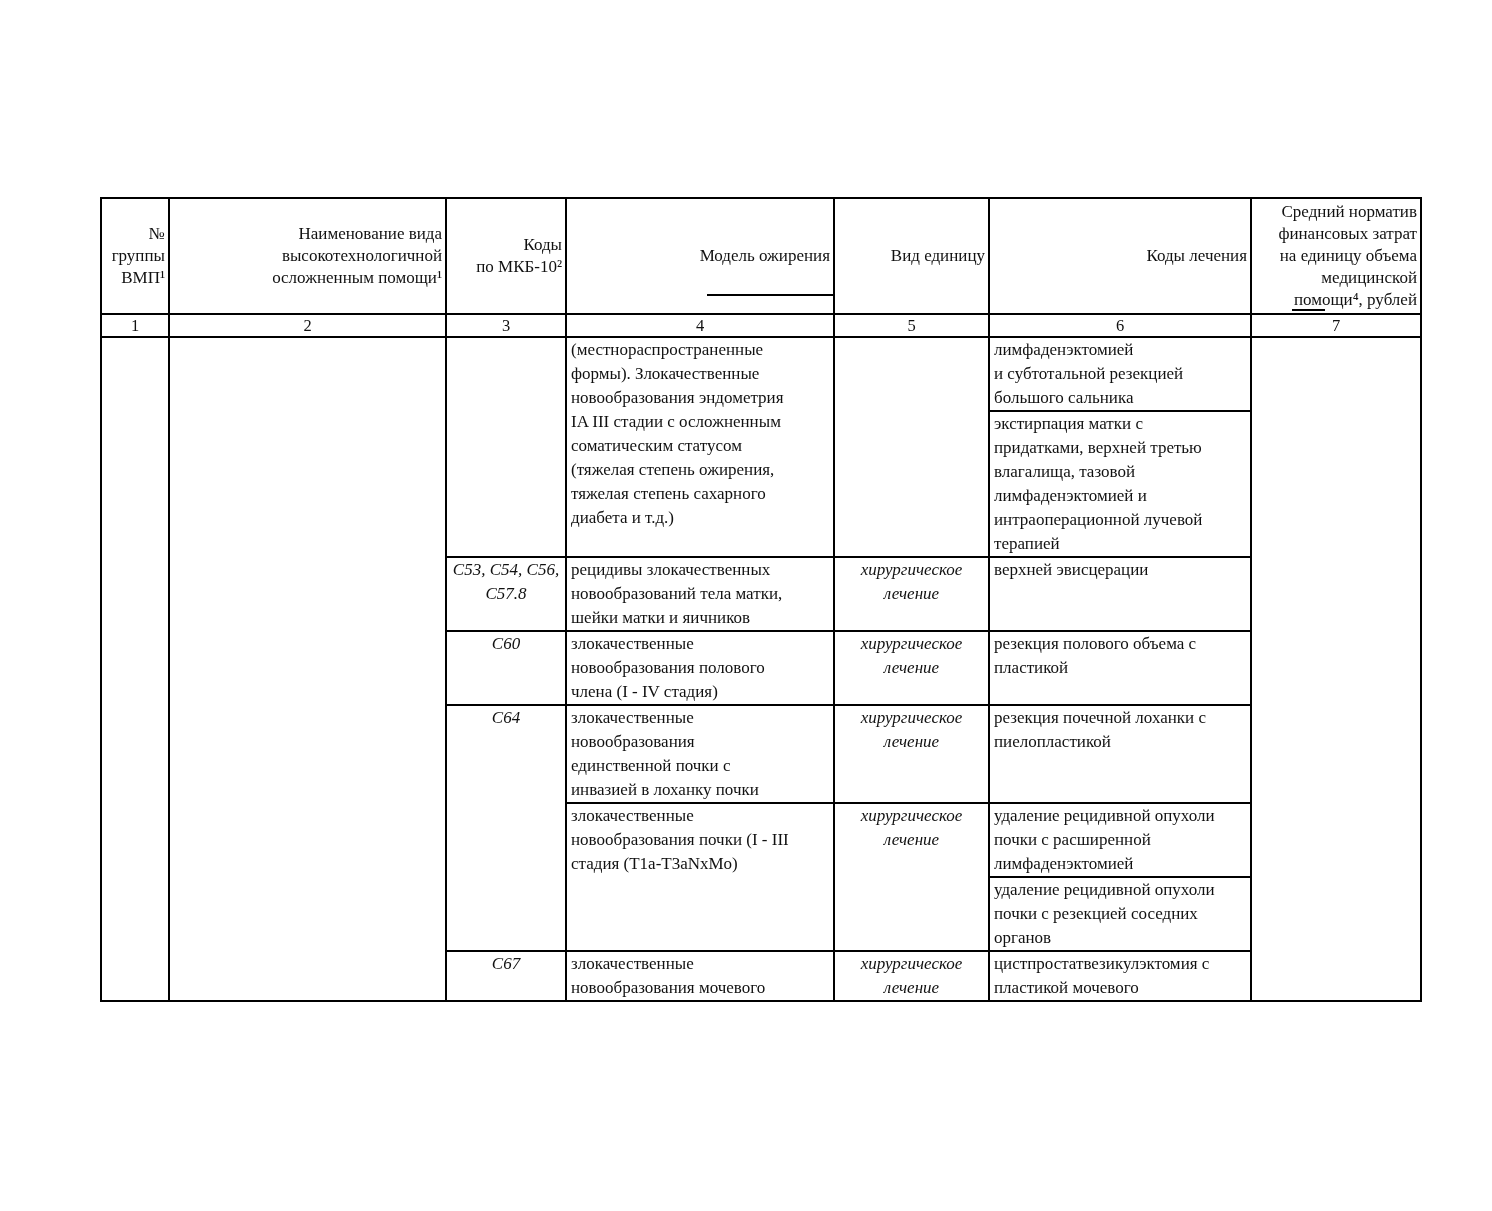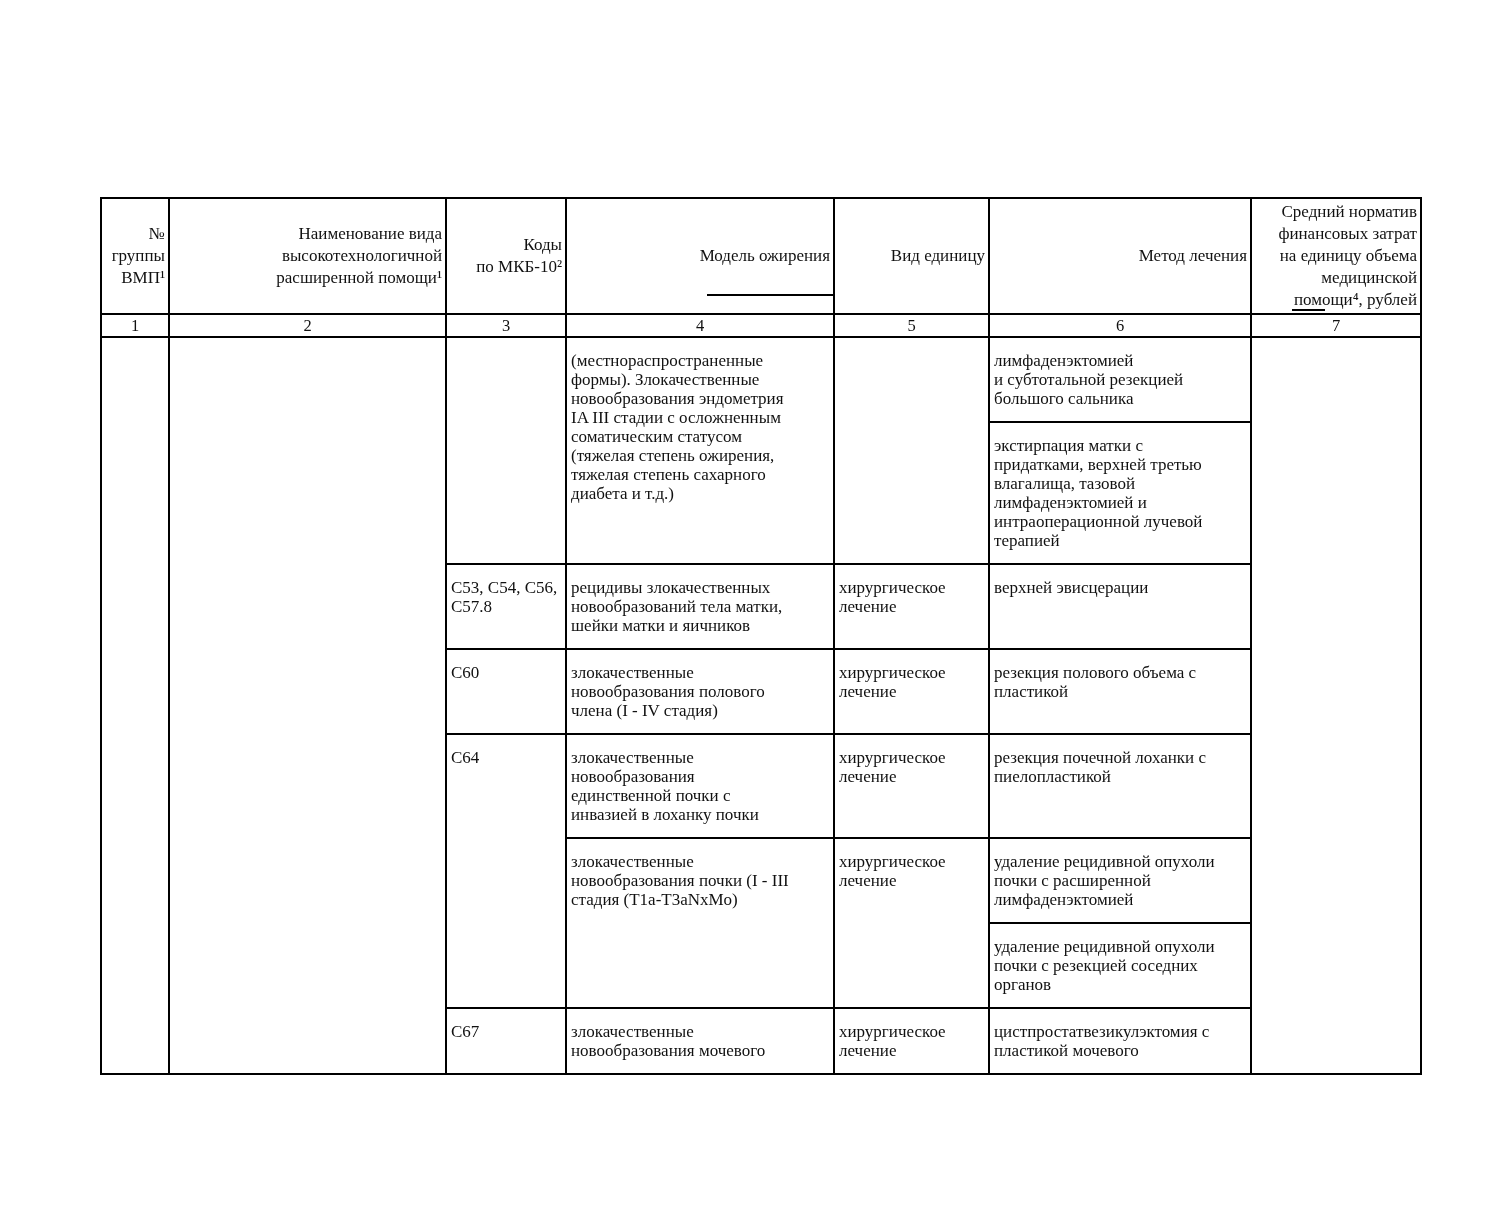--- a/index.html
+++ b/index.html
@@ -14,40 +14,40 @@
   table.vmp{
     position:absolute;left:100px;top:197px;
     width:1320px;
     border-collapse:collapse;
     table-layout:fixed;
   }
   table.vmp td{
     border:2px solid #000;
     vertical-align:top;
     font-size:17px;
-    line-height:19px;
-    padding:13px 4px;
+    line-height:24px;
+    padding:0 4px;
     white-space:pre-line;
     overflow:hidden;
     word-wrap:break-word;
   }
   tr.hdr td{
     vertical-align:middle;
     text-align:right;
     padding:2px 3px;
     line-height:22px;
   }
   tr.num td{
     text-align:center;
     vertical-align:middle;
     line-height:17px;
     padding:0;
     font-size:16.5px;
   }
-  td.ctr{text-align:left;}
+  td.ctr{text-align:center;font-style:italic;}
   td.tl{text-align:left;}
   .artifact-line{
     position:absolute;
     background:#000;
   }
 </style>
 </head>
 <body>
 
 <div class="page">
@@ -63,26 +63,26 @@
       <col style="width:170px">
     </colgroup>
 
     <tbody>
         <tr class="hdr" style="height:113px">
       <td>№
 группы
 ВМП¹</td>
       <td>Наименование вида
 высокотехнологичной
-расширенной помощи¹</td>
+осложненным помощи¹</td>
       <td>Коды
 по МКБ-10²</td>
       <td>Модель ожирения</td>
       <td>Вид единицу</td>
-      <td>Метод лечения</td>
+      <td>Коды лечения</td>
       <td>Средний норматив
 финансовых затрат
 на единицу объема
 медицинской
 помощи⁴, рублей</td>
     </tr>
 
     <tr class="num" style="height:23px">
       <td>1</td>
       <td>2</td>

